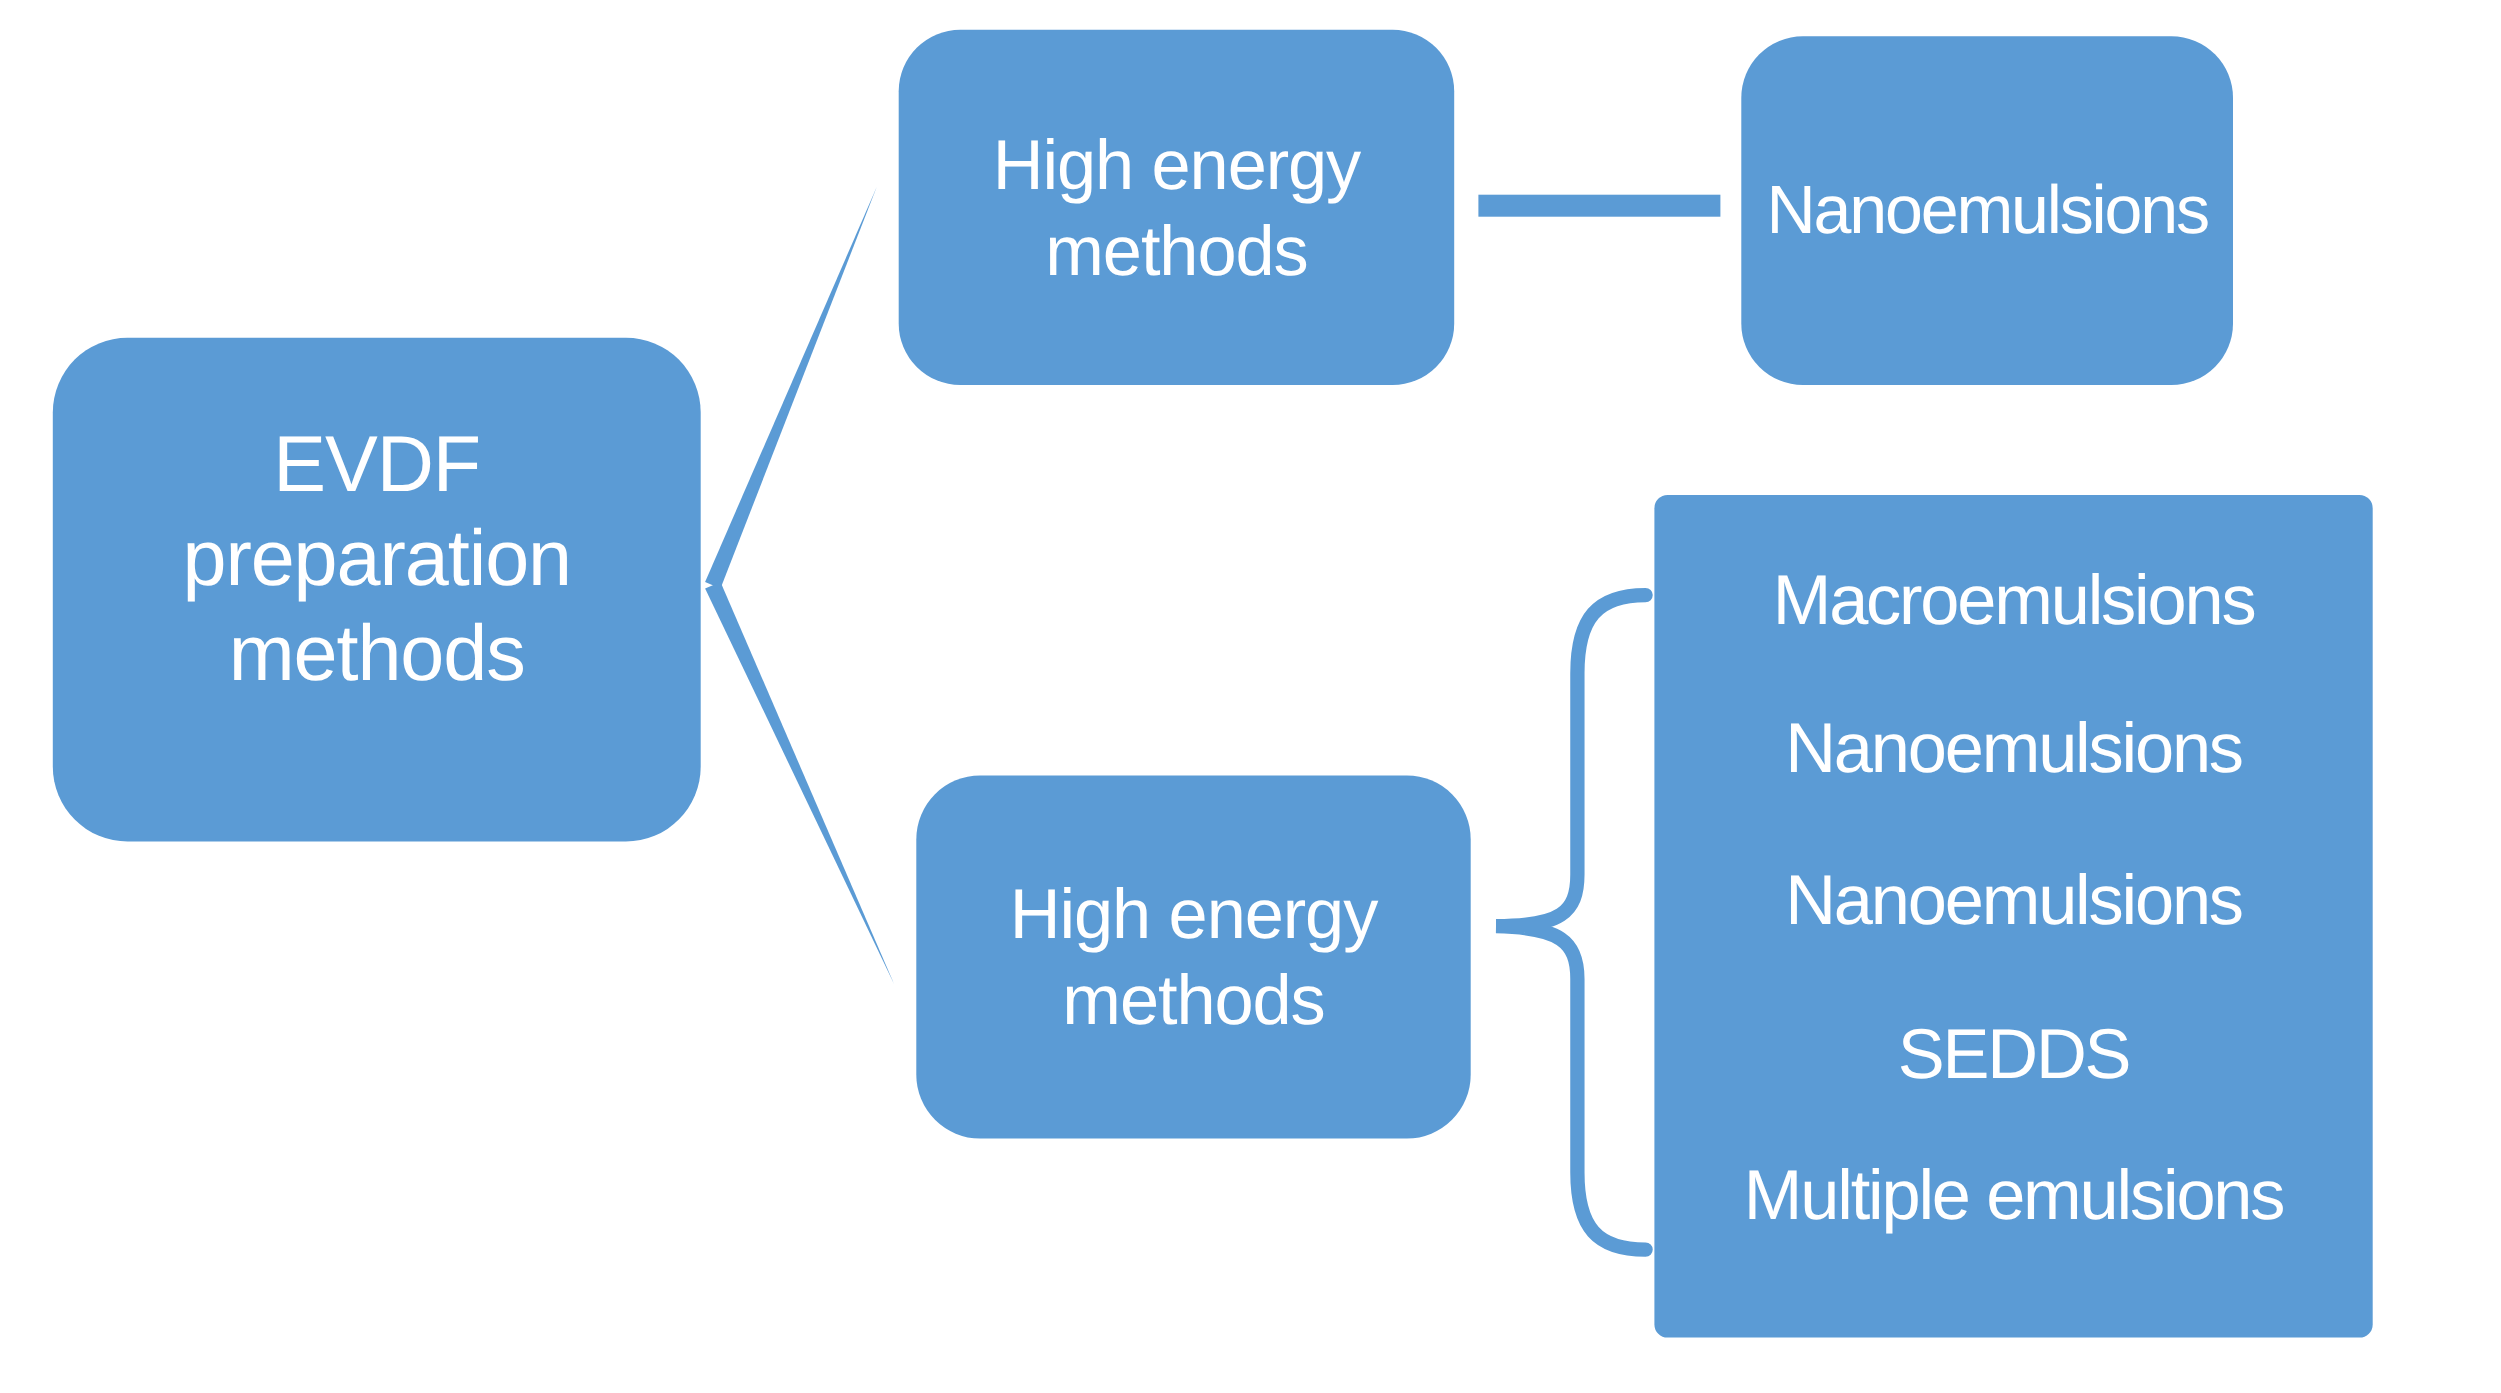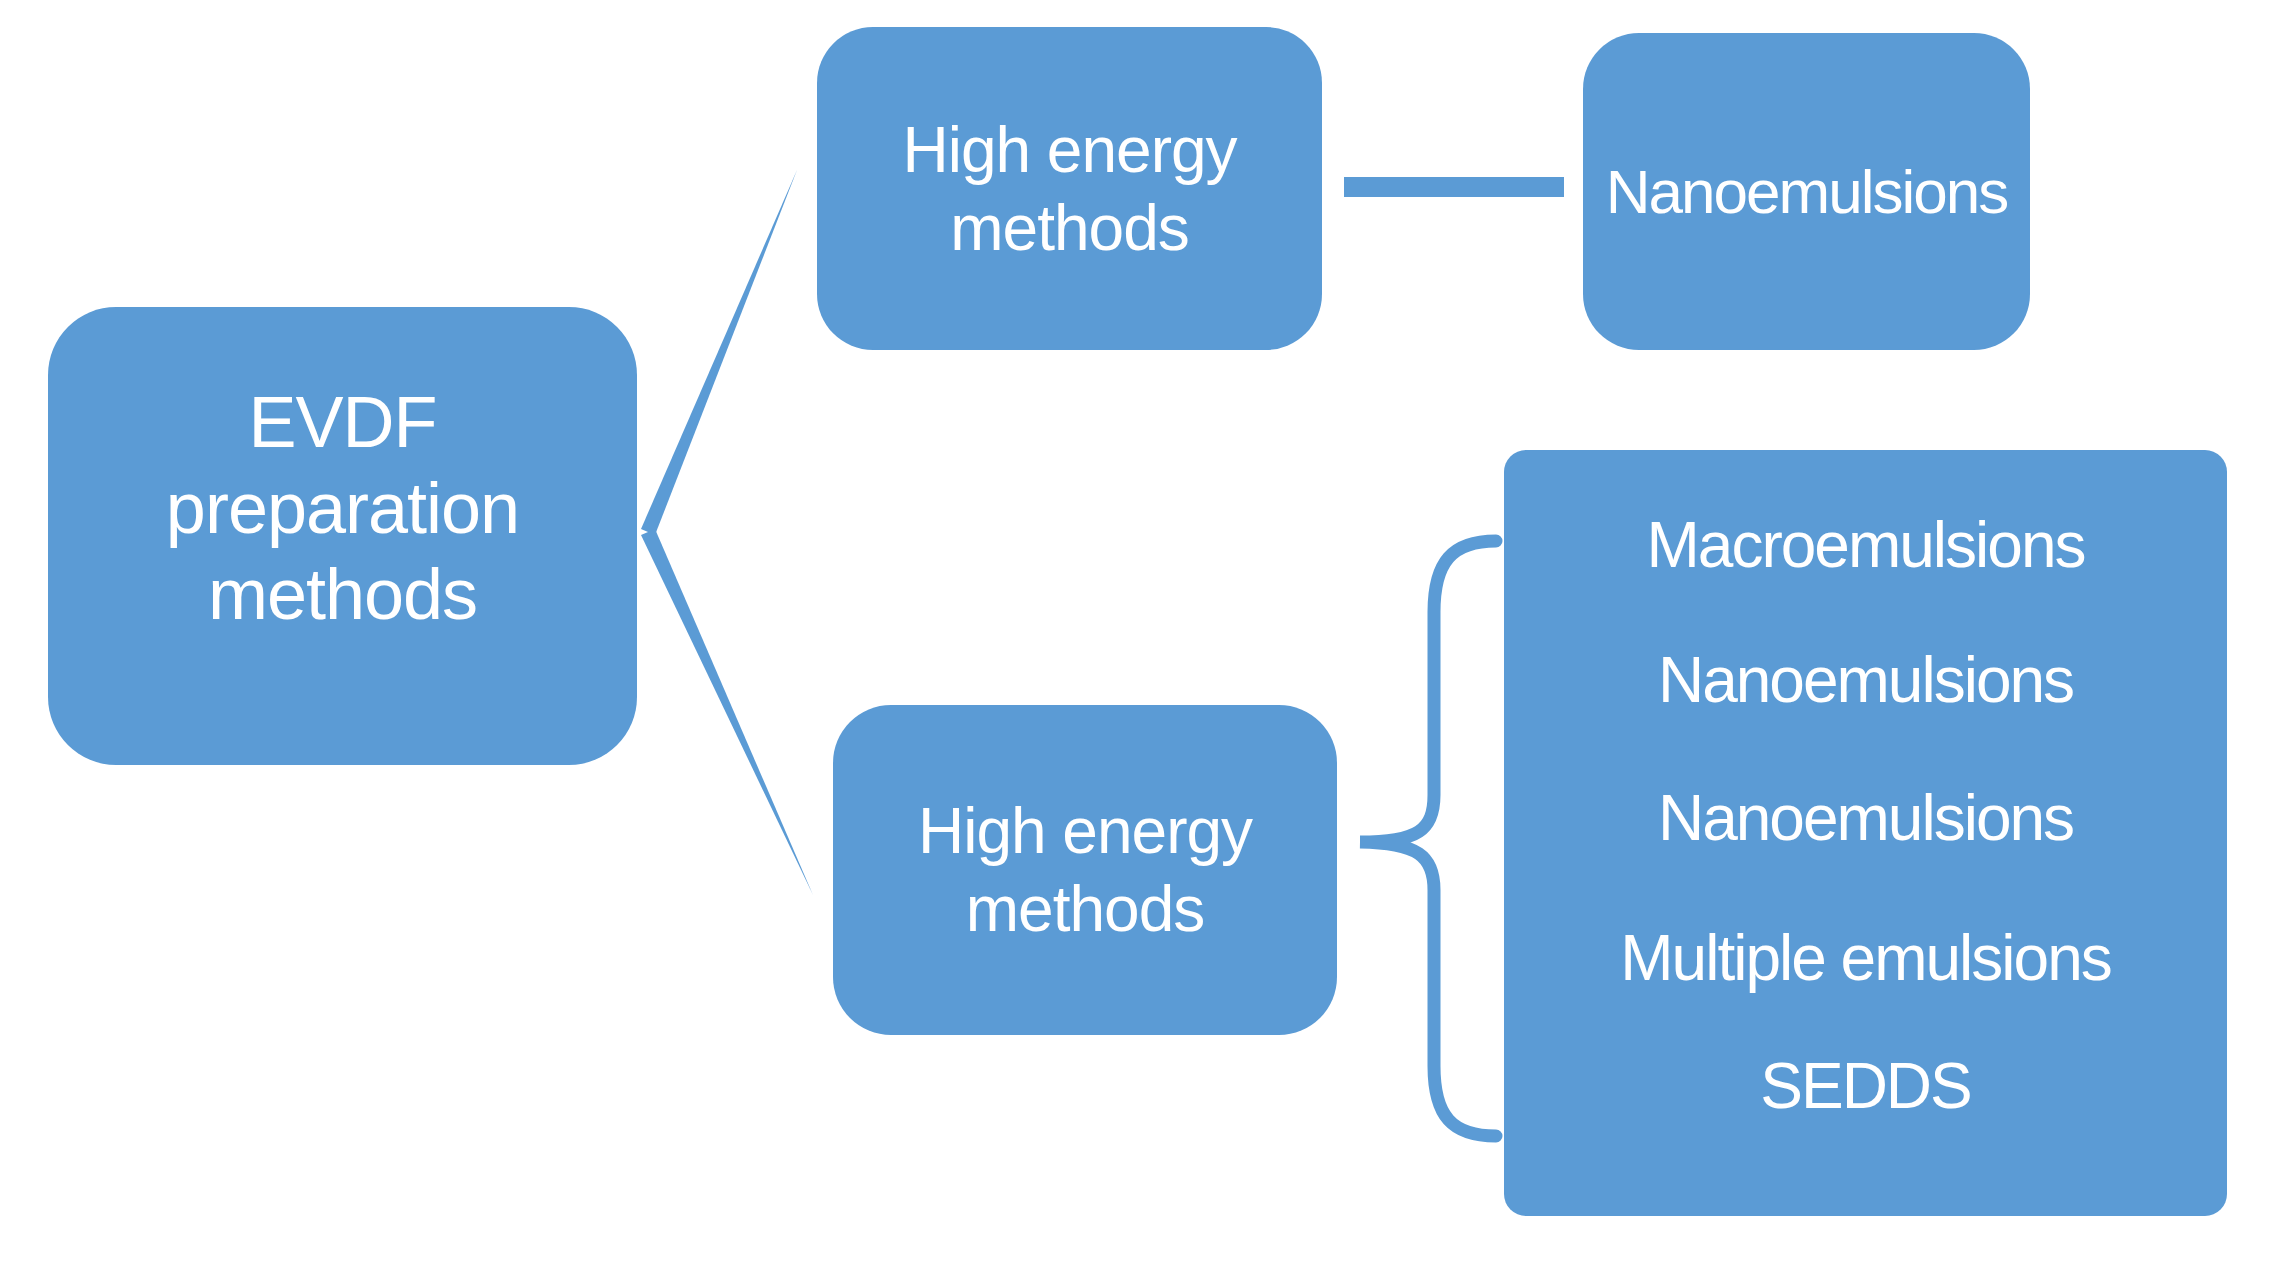--- a/index.html
+++ b/index.html
@@ -38,21 +38,21 @@
   }
   .node-top-leaf{
     left:1583px;top:33px;width:447px;height:317px;border-radius:56px;
     font-size:62px;line-height:70px;letter-spacing:-2px;
   }
   .node-bottom-branch{
     left:833px;top:705px;width:504px;height:330px;border-radius:58px;
     font-size:64px;line-height:78px;
   }
   .node-group{
-    left:1504px;top:450px;width:723px;height:766px;border-radius:22px;
+    left:1504px;top:450px;width:653px;height:766px;border-radius:12px;
     display:block;
   }
   .group-item{
     position:absolute;left:0;width:100%;height:80px;
     display:flex;align-items:center;justify-content:center;
     font-size:64px;letter-spacing:-2px;color:var(--text-on-accent);
     text-align:center;
   }
   .group-item:nth-child(1){top:55px;}
   .group-item:nth-child(2){top:190px;}
@@ -99,17 +99,17 @@
 
   <div class="node node-bottom-branch">
     <span>High energy
 methods</span>
   </div>
 
   <div class="node node-group">
     <div class="group-item">Macroemulsions</div>
     <div class="group-item">Nanoemulsions</div>
     <div class="group-item">Nanoemulsions</div>
+    <div class="group-item">SEDDS</div>
     <div class="group-item">Multiple emulsions</div>
-    <div class="group-item">SEDDS</div>
   </div>
 
 </div>
 
 </body></html>

